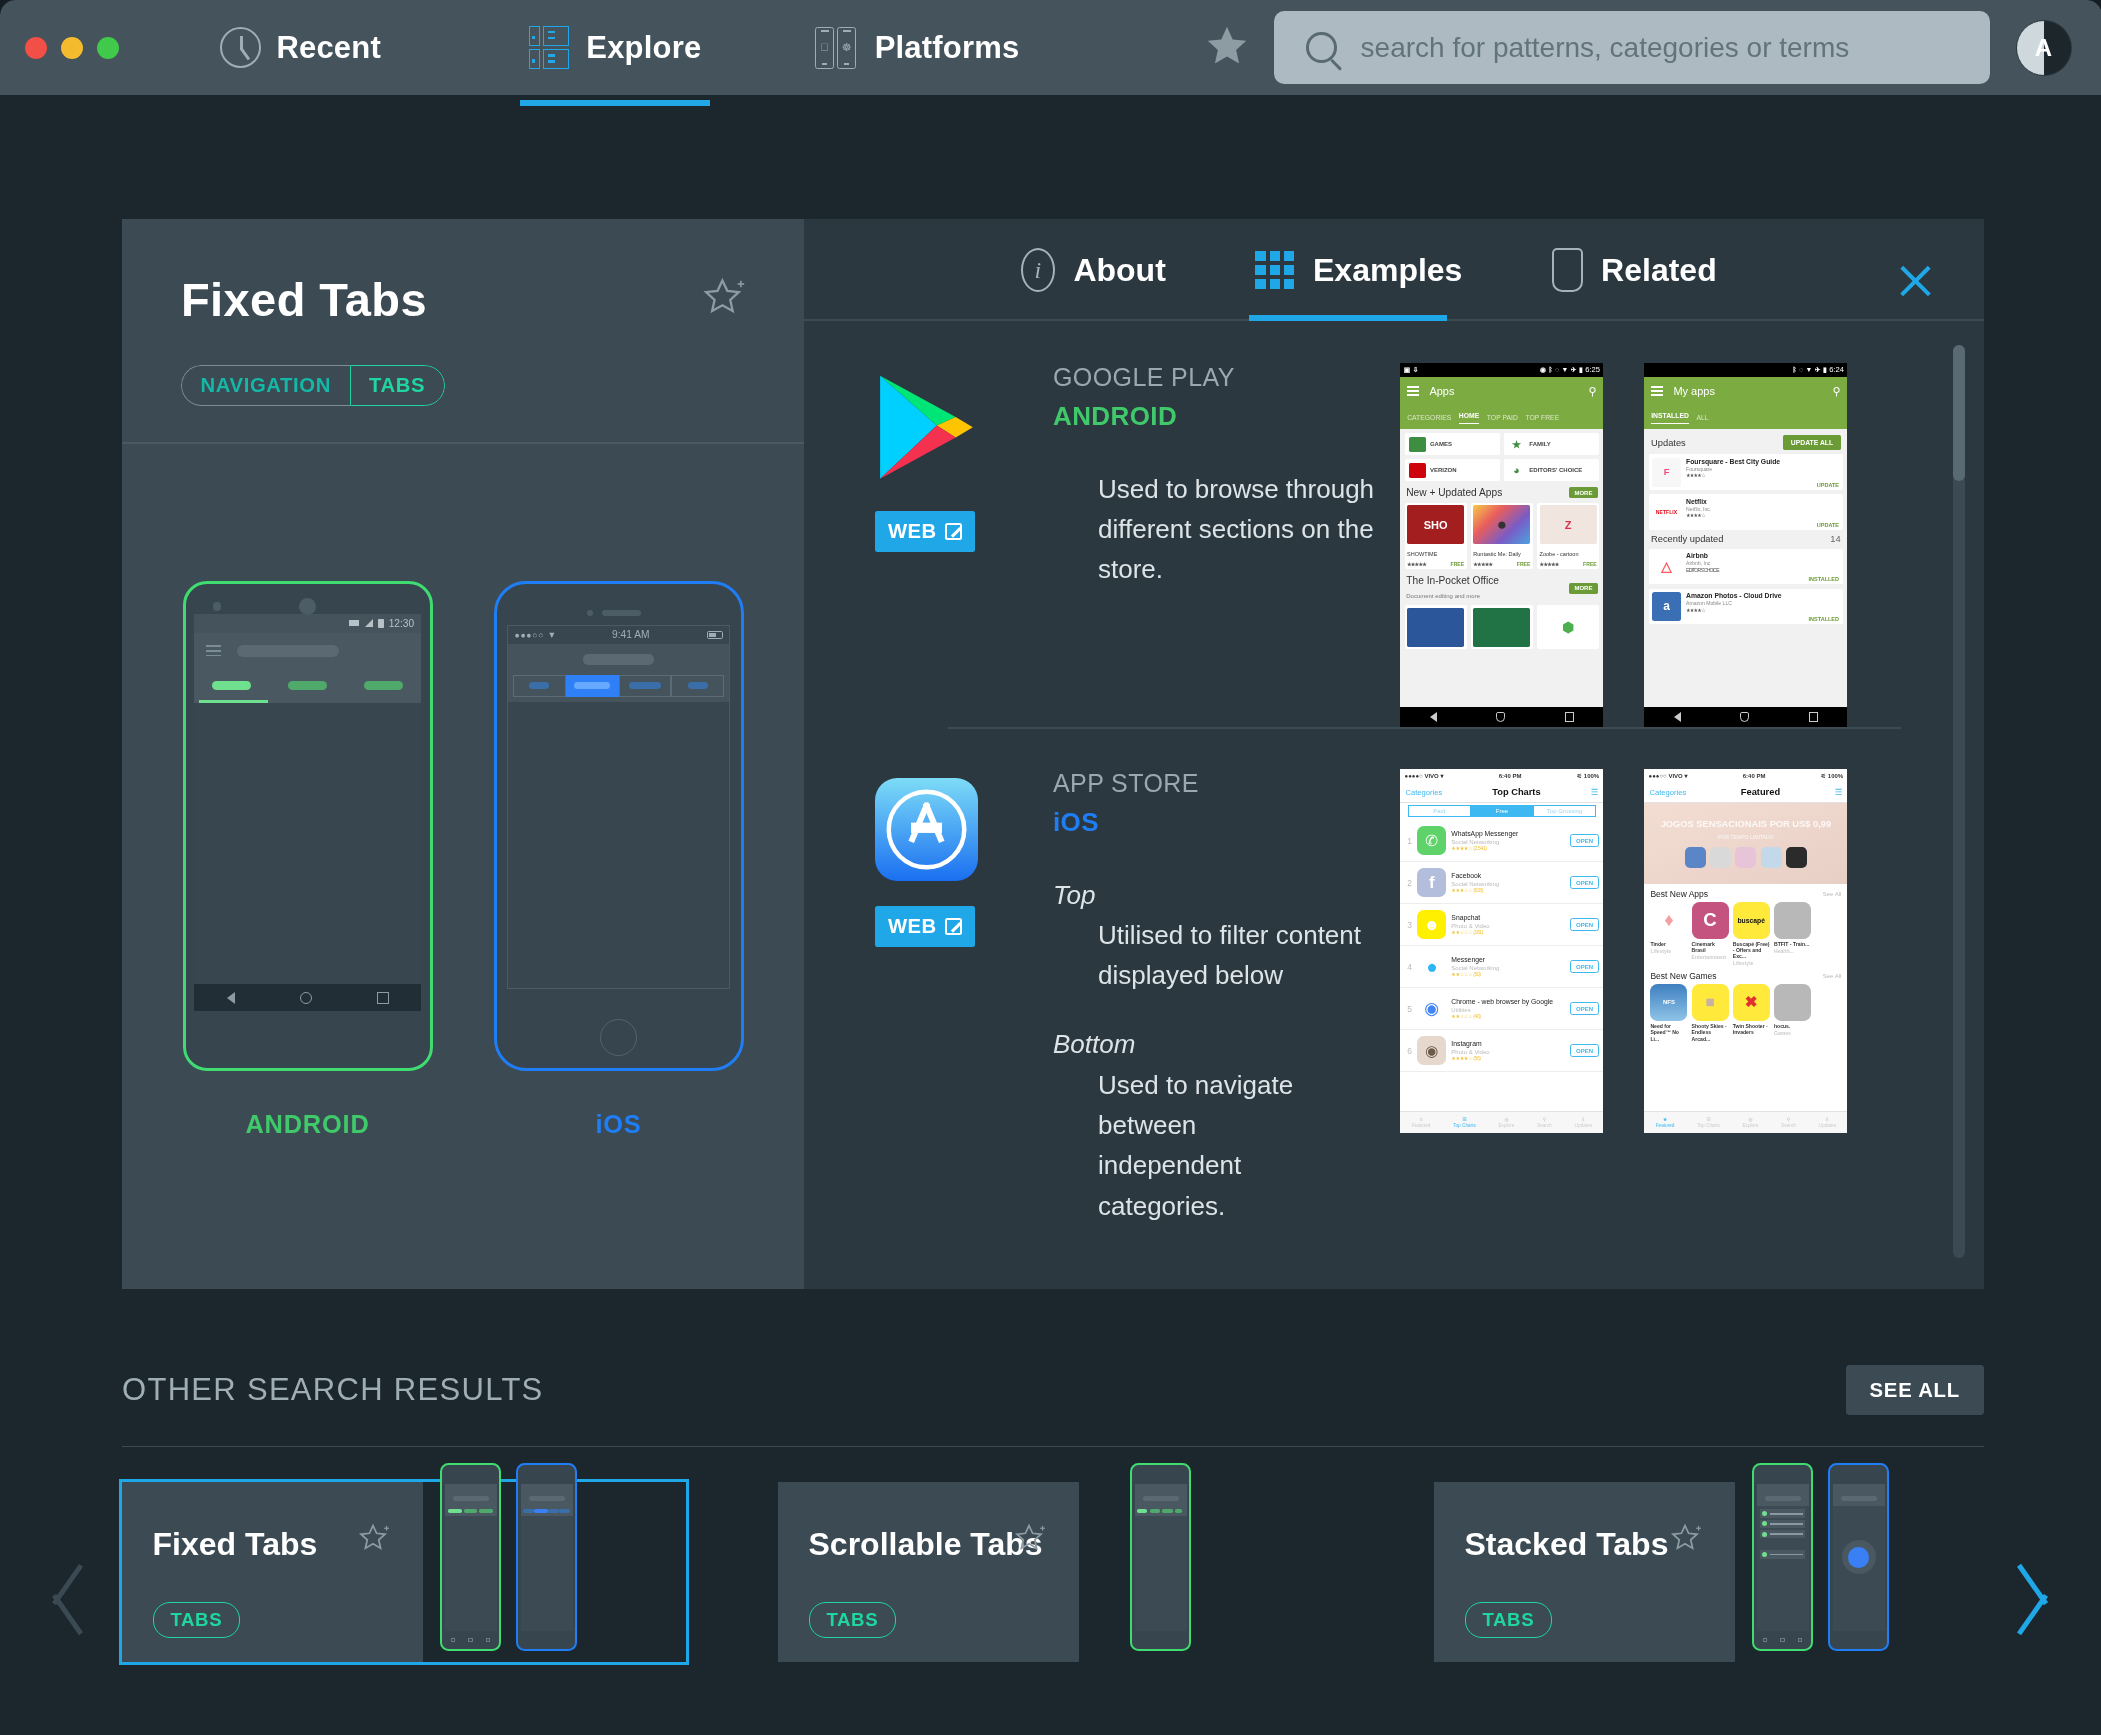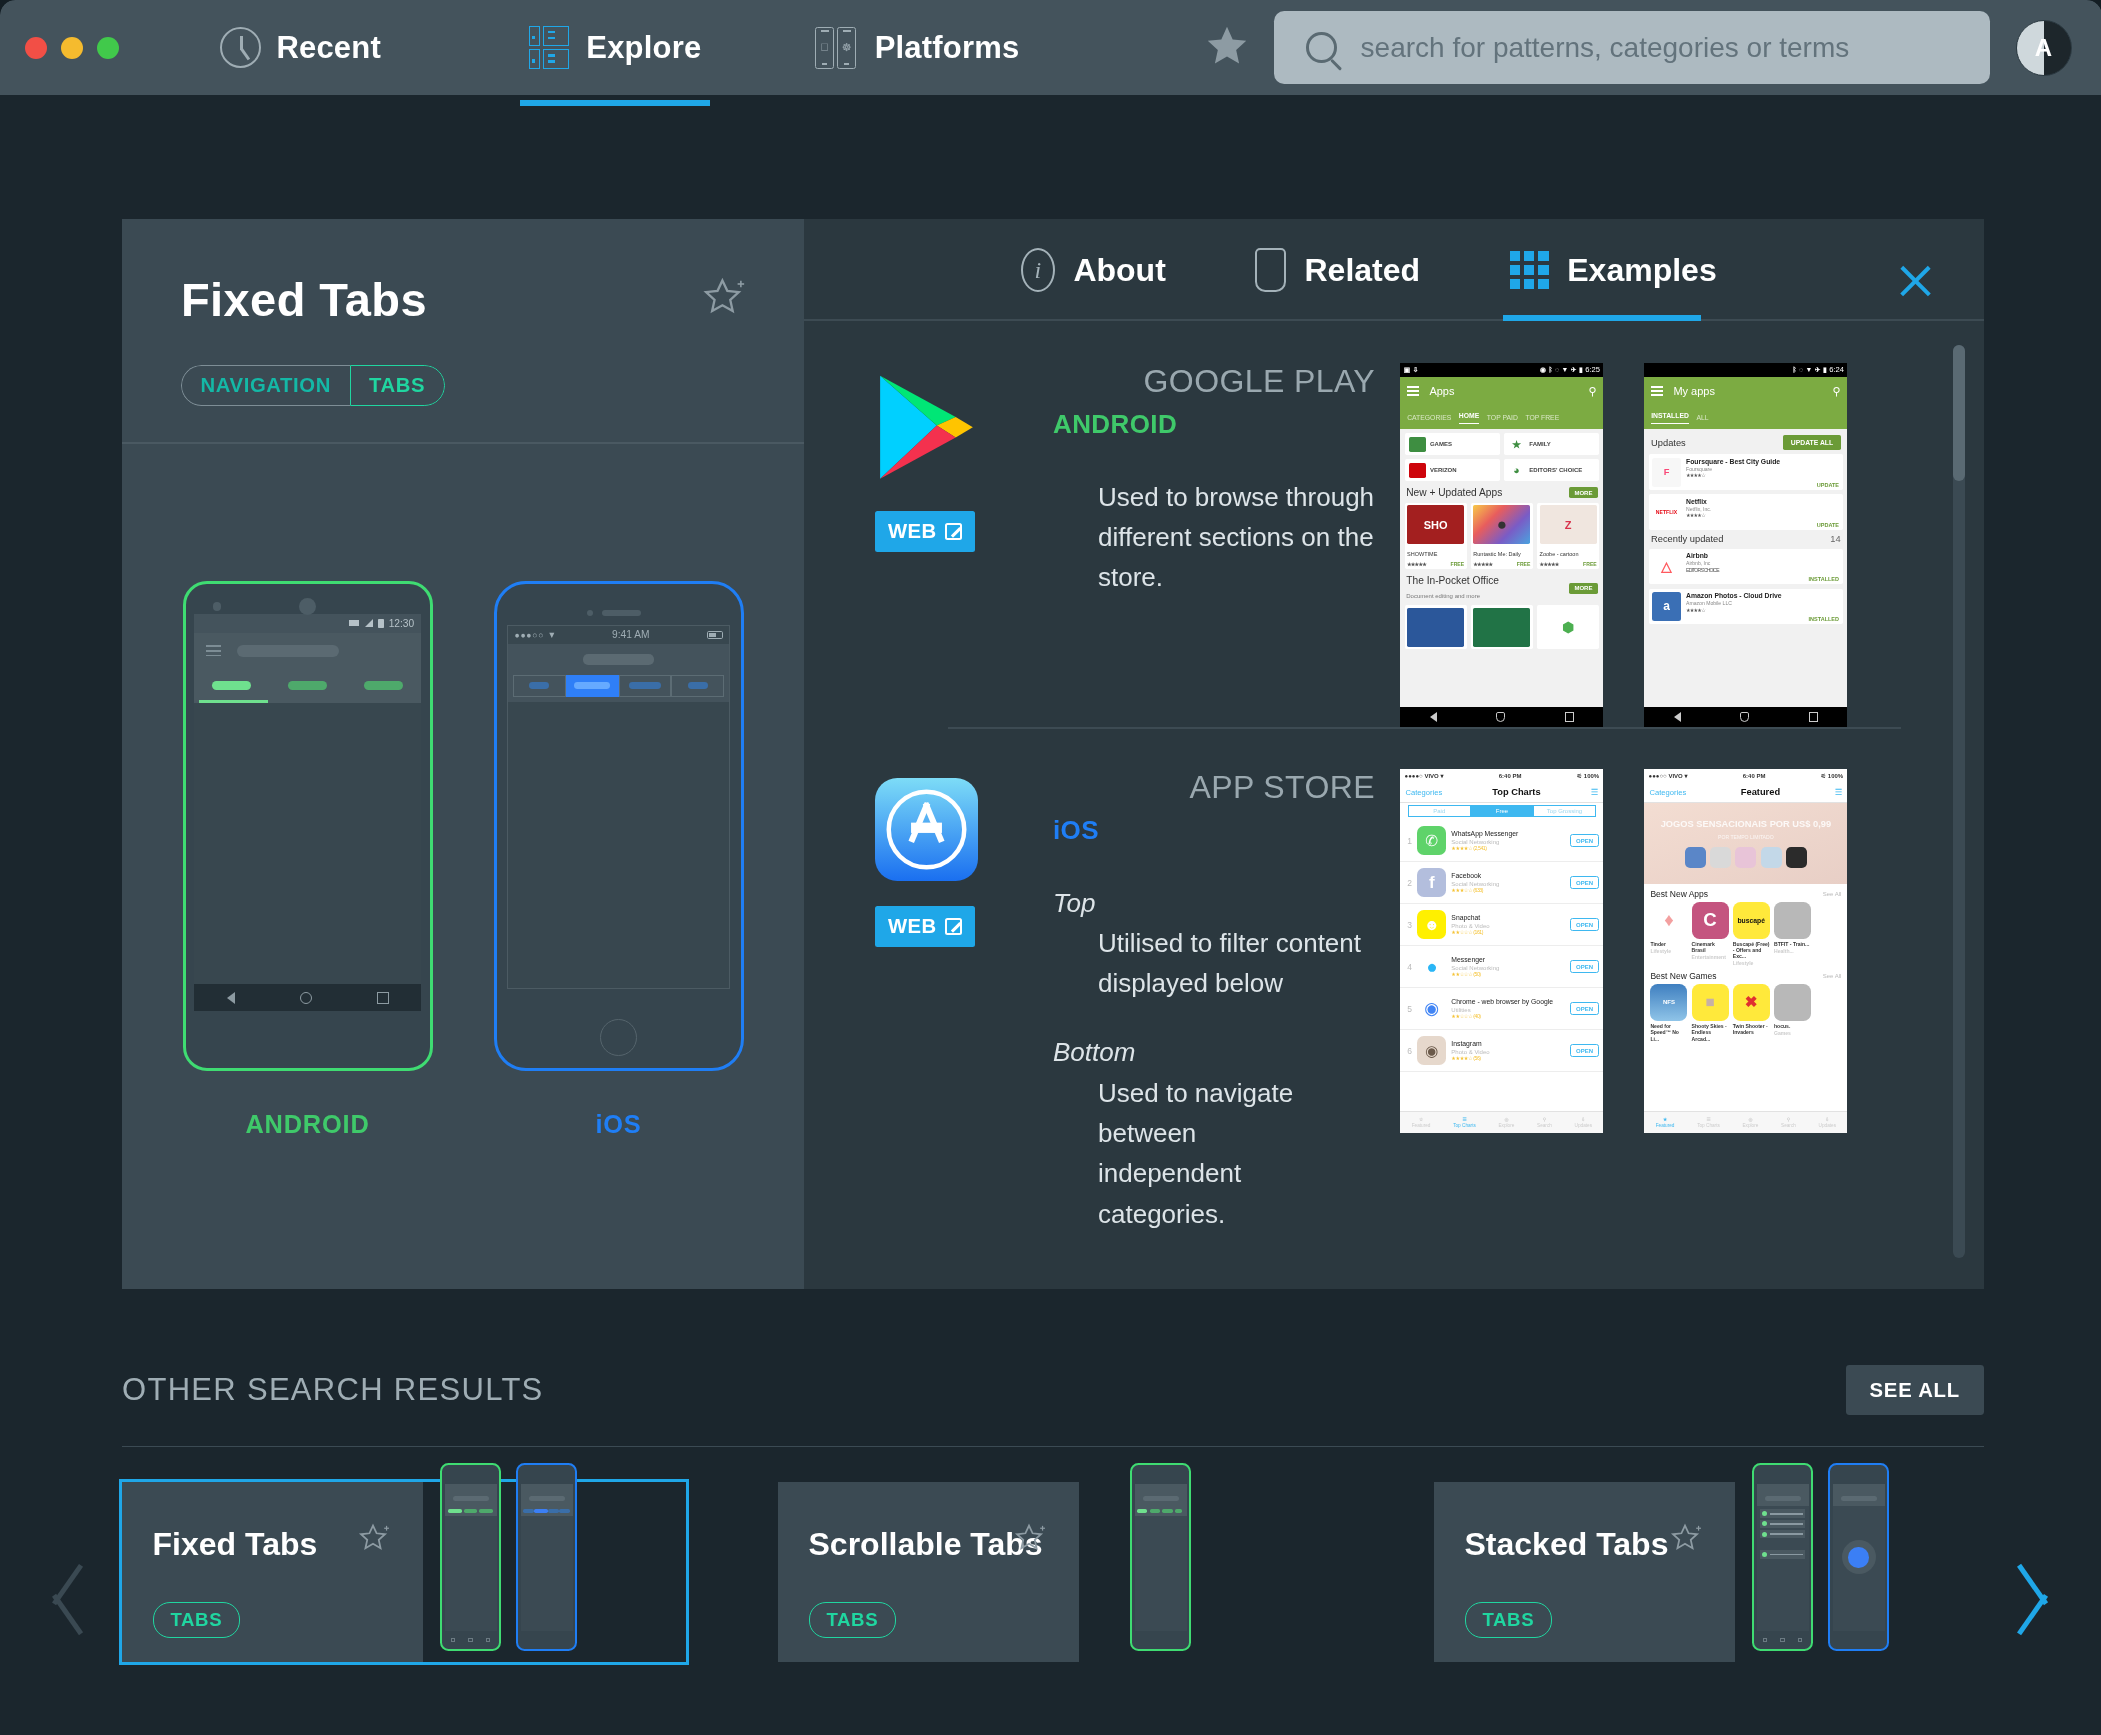--- a/index.html
+++ b/index.html
@@ -191,21 +191,21 @@
   }
   .ex-logo { width: 178px; flex:none; padding-top: 8.5px; }
   .ex-web {
     margin-top: 22px; width:100px; height:41px; background:#1fa7e8; border-radius:2.5px;
     display:flex; align-items:center; justify-content:center; gap:8.5px;
     color:#fff; font-size:20.3px; font-weight:bold; letter-spacing:0.4px;
   }
   .ex-ext { width:17px;height:17px;border:2.5px solid #fff;border-radius:2.5px; position:relative; }
   .ex-ext::after{content:"";position:absolute;left:2.5px;top:6px;width:12px;height:2.5px;background:#fff;transform:rotate(-45deg);}
   .ex-text { width: 322px; }
-  .ex-name { font-size: 32px; color:#9aa8af; letter-spacing:0.4px;text-align:right; }
+  .ex-name { font-size: 25px; color:#9aa8af; letter-spacing:0.4px; }
   .ex-plat { font-size: 26px; font-weight:bold; margin-top: 8.5px; letter-spacing:0.4px;}
   .ex-plat.android { color:#3fc96a; }
   .ex-plat.ios { color:#1f7ef5; }
   .ex-desc { margin-top: 37px; font-size: 26px; color:#dde4e8; line-height: 1.55; }
   .ex-desc .it { font-style: italic; display:block; }
   .ex-desc .blk { display:block;margin-left:45px; }
   .ex-desc .gap { display:block; height: 29px; }
   .ex-shots { display:flex; gap:41px; margin-left: 25.4px; }
 
   
@@ -495,37 +495,37 @@
       </div>
     </div>
 
     <div class="detail-right">
 
       <div class="tabbar">
         <div class="tab">
           <span class="icon-info">i</span>
           <span class="tl">About</span>
         </div>
-        <div class="tab">
-          <span class="icon-rel"></span>
-          <span class="tl">Related</span>
-        </div>
         <div class="tab active">
           <span class="icon-grid">
             <i></i>
               <i></i>
               <i></i>
               <i></i>
               <i></i>
               <i></i>
               <i></i>
               <i></i>
               <i></i>
           </span>
           <span class="tl">Examples</span>
+        </div>
+        <div class="tab">
+          <span class="icon-rel"></span>
+          <span class="tl">Related</span>
         </div>
         <span class="close-x"></span>
       </div>
 
       <div class="examples">
 
         <div class="example-row">
           <div class="ex-logo">
             <span>
               <svg width="103" height="114" viewBox="0 0 60 66">

